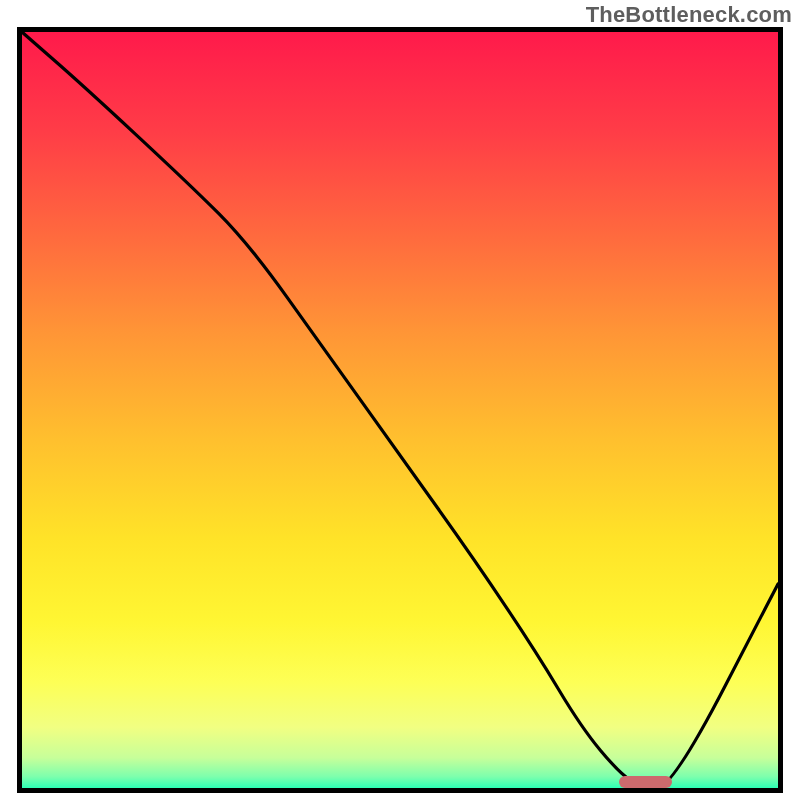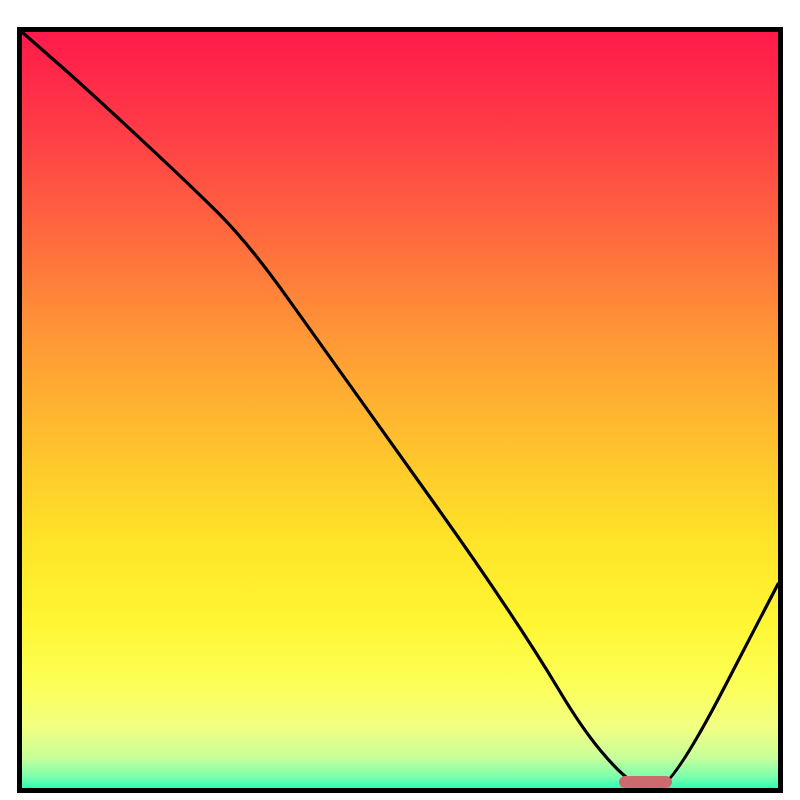--- a/index.html
+++ b/index.html
@@ -46,20 +46,21 @@
     position: absolute;
     height: 12px;
     border-radius: 6px;
     background: #cd6a6d;
   }
 </style>
 </head>
 <body>
 
 <div class="frame">
+  <div class="watermark">TheBottleneck.com</div>
 
   <div class="plot-outer">
     <svg class="gradient" viewBox="0 0 756 756" preserveAspectRatio="none">
       <defs>
         <linearGradient id="bg-grad" x1="0" y1="0" x2="0" y2="1">
             <stop offset="0.00%" stop-color="#ff1a4b"></stop>
             <stop offset="13.00%" stop-color="#ff3c47"></stop>
             <stop offset="27.00%" stop-color="#ff6a3e"></stop>
             <stop offset="40.00%" stop-color="#ff9636"></stop>
             <stop offset="54.00%" stop-color="#ffc02e"></stop>

